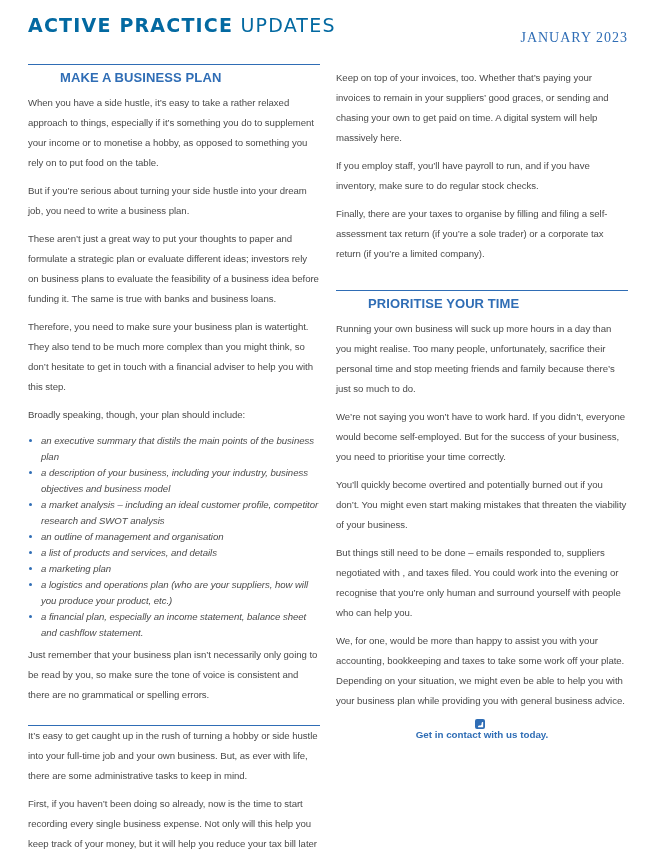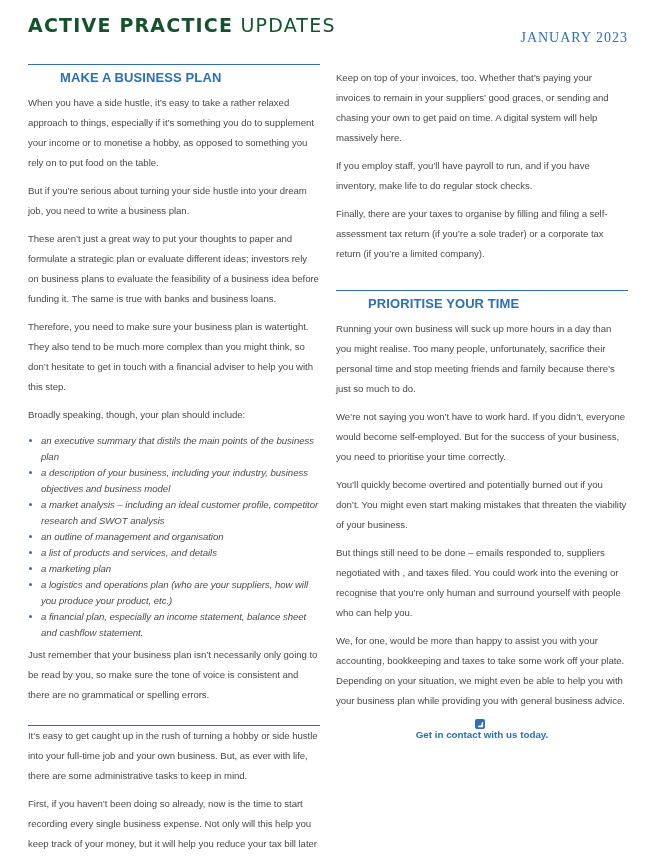--- a/index.html
+++ b/index.html
@@ -22,21 +22,21 @@
       top: 14px;
       height: 30px;
     }
     .masthead {
       position: absolute;
       left: 0;
       top: 0;
       font-family: "DejaVu Sans", "Liberation Sans", sans-serif;
       font-size: 19px;
       letter-spacing: 1.2px;
-      color: #14532d;
+      color: #0369a1;
       white-space: nowrap;
     }
     .masthead .bold { font-weight: bold; }
     .masthead .light { font-weight: normal; }
     .issue-date {
       position: absolute;
       right: 0;
       top: 16px;
       font-family: Liberation Serif, serif;
       font-size: 14px;
@@ -163,21 +163,21 @@
   <section>
     <div class="section-rule"></div>
     <p class="body">It’s easy to get caught up in the rush of turning a hobby or side hustle into your full-time job and your own business. But, as ever with life, there are some administrative tasks to keep in mind.</p>
     <p class="body">First, if you haven’t been doing so already, now is the time to start recording every single business expense. Not only will this help you keep track of your money, but it will help you reduce your tax bill later down the road.</p>
   </section>
 </div>
 
 <div class="col col-right" style="top: 68px;">
   <section>
     <p class="body">Keep on top of your invoices, too. Whether that’s paying your invoices to remain in your suppliers’ good graces, or sending and chasing your own to get paid on time. A digital system will help massively here.</p>
-    <p class="body">If you employ staff, you’ll have payroll to run, and if you have inventory, make life to do regular stock checks.</p>
+    <p class="body">If you employ staff, you’ll have payroll to run, and if you have inventory, make sure to do regular stock checks.</p>
     <p class="body">Finally, there are your taxes to organise by filling and filing a self-assessment tax return (if you’re a sole trader) or a corporate tax return (if you’re a limited company).</p>
   </section>
 
   <div class="spacer-right"></div>
 
   <section>
     <div class="section-rule"></div>
     <h2 class="section-title">PRIORITISE YOUR TIME</h2>
     <p class="body">Running your own business will suck up more hours in a day than you might realise. Too many people, unfortunately, sacrifice their personal time and stop meeting friends and family because there’s just so much to do.</p>
     <p class="body">We’re not saying you won’t have to work hard. If you didn’t, everyone would become self-employed. But for the success of your business, you need to prioritise your time correctly.</p>

